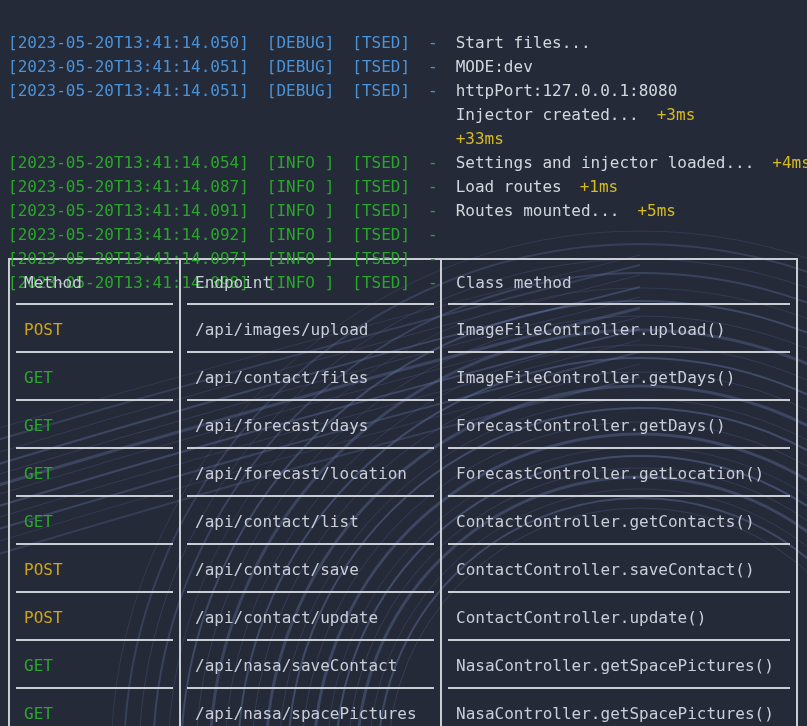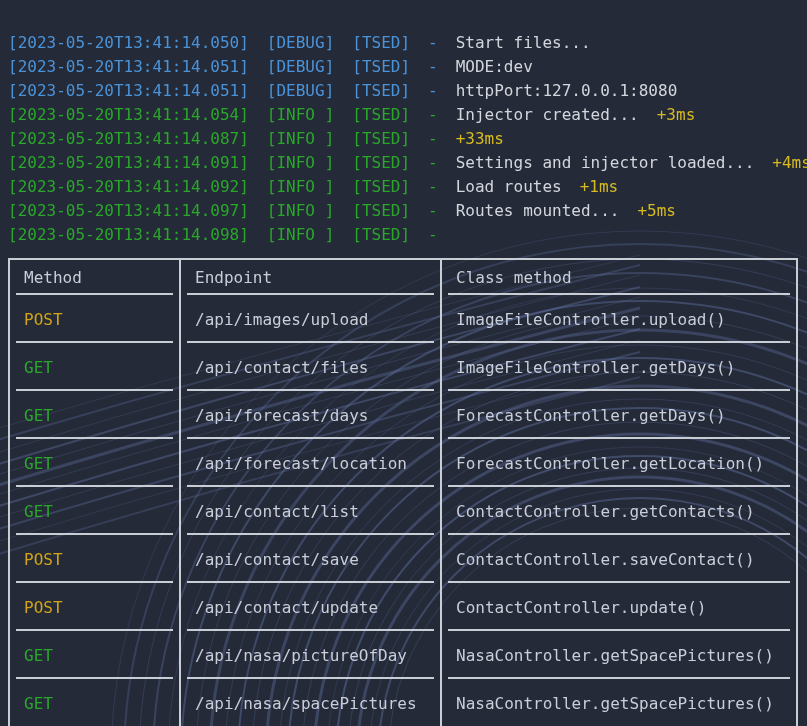--- a/index.html
+++ b/index.html
@@ -20,36 +20,36 @@
     font-family:"DejaVu Sans Mono","Liberation Mono",monospace;
     font-size:16px;color:var(--text);
   }
   .wallpaper{position:absolute;top:0;left:0;z-index:0;pointer-events:none;}
   .screen{position:relative;z-index:1;width:807px;height:726px;}
 
   
   .logs{padding:33px 0 0 8px;}
   .log-line{height:24px;display:flex;column-gap:18px;white-space:pre;align-items:flex-start;}
   .log-debug .tok{color:var(--blue);}
-  .log-info  .tok{color:var(--green);}
+  .log-info  .tok{color:var(--green);margin-top:48px;}
   .t-msg{color:var(--text);}
   .t-dur{color:var(--yellow-dur);}
 
   
   .routes-table{
     margin:9px 0 0 8px;width:790px;
     border:2px solid var(--line);
     display:grid;grid-template-columns:171px 261px 1fr;
     background:transparent;
   }
   .cell{
     position:relative;height:48px;display:flex;align-items:center;
     padding-left:14px;color:var(--text-dim);
   }
-  .cell.hdr{height:35px;}
+  .cell.hdr{height:45px;}
   .cell.c1,.cell.c2{border-right:2px solid var(--line);}
   .cell::after{
     content:"";position:absolute;left:6px;right:6px;bottom:0;height:2px;
     background:var(--line);
   }
   .cell.last::after{display:none;}
   .m-get{color:var(--green);}
   .m-post{color:var(--yellow-post);text-align:right;}
 </style>
 </head>
@@ -201,21 +201,21 @@
 
     <div class="cell c1 m-post">POST</div>
     <div class="cell c2">/api/contact/save</div>
     <div class="cell c3">ContactController.saveContact()</div>
 
     <div class="cell c1 m-post">POST</div>
     <div class="cell c2">/api/contact/update</div>
     <div class="cell c3">ContactController.update()</div>
 
     <div class="cell c1 m-get">GET</div>
-    <div class="cell c2">/api/nasa/pictureOfDay</div>
+    <div class="cell c2">/api/nasa/saveContact</div>
     <div class="cell c3">NasaController.getSpacePictures()</div>
 
     <div class="cell c1 m-get last">GET</div>
     <div class="cell c2 last">/api/nasa/spacePictures</div>
     <div class="cell c3 last">NasaController.getSpacePictures()</div>
   </div>
 
 </div>
 
 </body></html>

